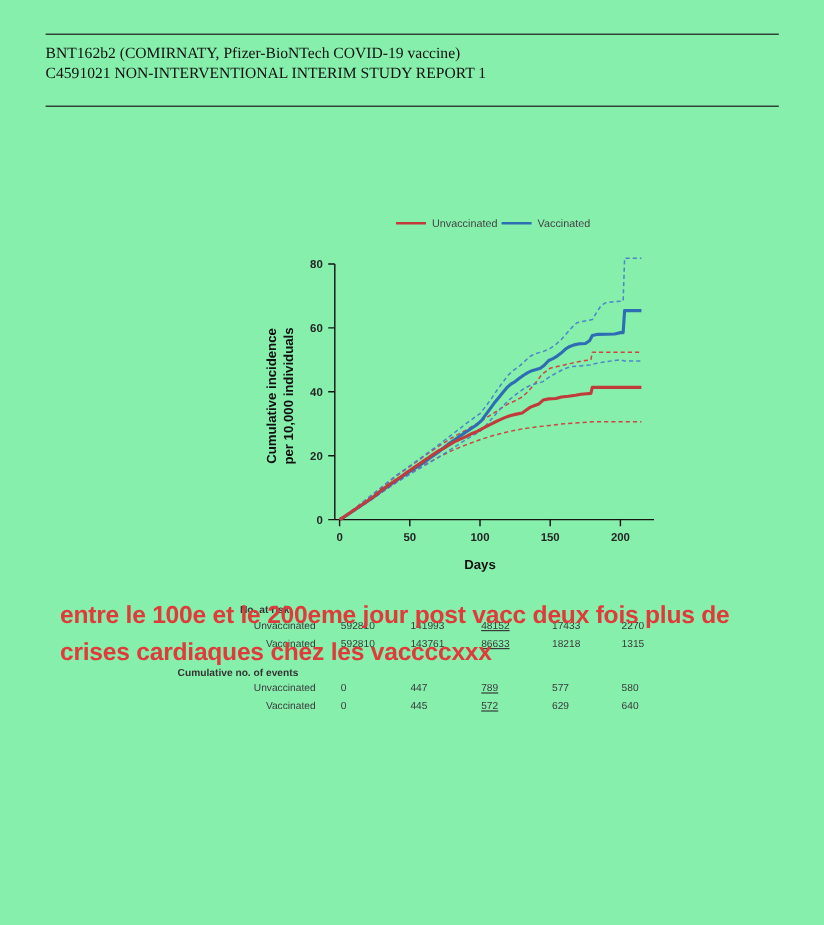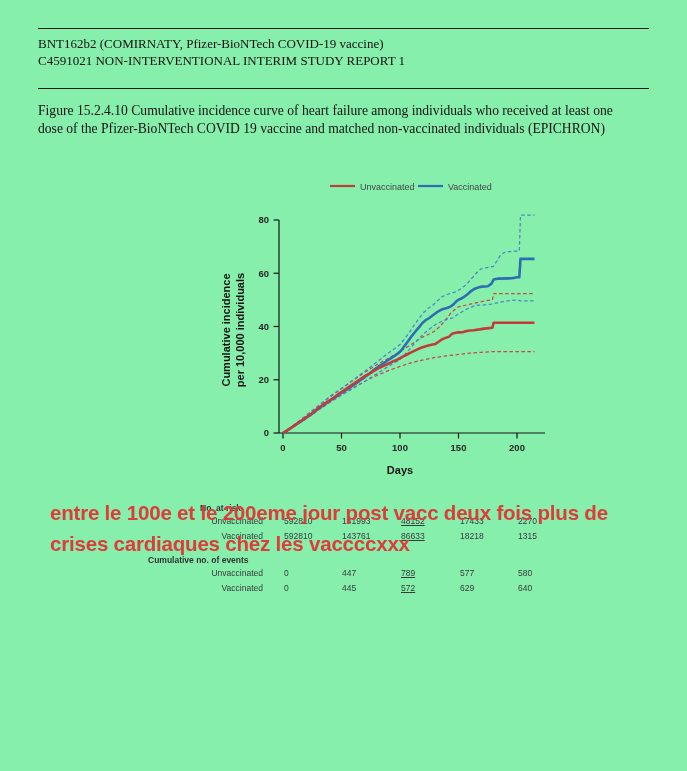--- a/index.html
+++ b/index.html
@@ -32,21 +32,20 @@
 
 <div class="page">
 
   <div class="rule rule-top"></div>
   <div class="doc-header">
     <div>BNT162b2 (COMIRNATY, Pfizer-BioNTech COVID-19 vaccine)</div>
     <div>C4591021 NON-INTERVENTIONAL INTERIM STUDY REPORT 1</div>
   </div>
   <div class="rule rule-bottom"></div>
 
-  <div class="caption">Figure 15.2.4.10 Cumulative incidence curve of heart failure among individuals who received at least one dose of the Pfizer-BioNTech COVID 19 vaccine and matched non-vaccinated individuals (EPICHRON)</div>
 
   <div class="chart-wrap">
     <svg width="372" height="322" viewBox="0 0 372 322" xmlns="http://www.w3.org/2000/svg">
         <line x1="66" y1="261" x2="332" y2="261" stroke="#141414" stroke-width="1.2"></line>
         <line x1="66" y1="48" x2="66" y2="261" stroke="#141414" stroke-width="1.2"></line>
         <line x1="70" y1="261" x2="70" y2="266.5" stroke="#141414" stroke-width="1.2"></line>
         <text x="70" y="279" text-anchor="middle" class="tick">0</text>
         <line x1="128.5" y1="261" x2="128.5" y2="266.5" stroke="#141414" stroke-width="1.2"></line>
         <text x="128.5" y="279" text-anchor="middle" class="tick">50</text>
         <line x1="187" y1="261" x2="187" y2="266.5" stroke="#141414" stroke-width="1.2"></line>

